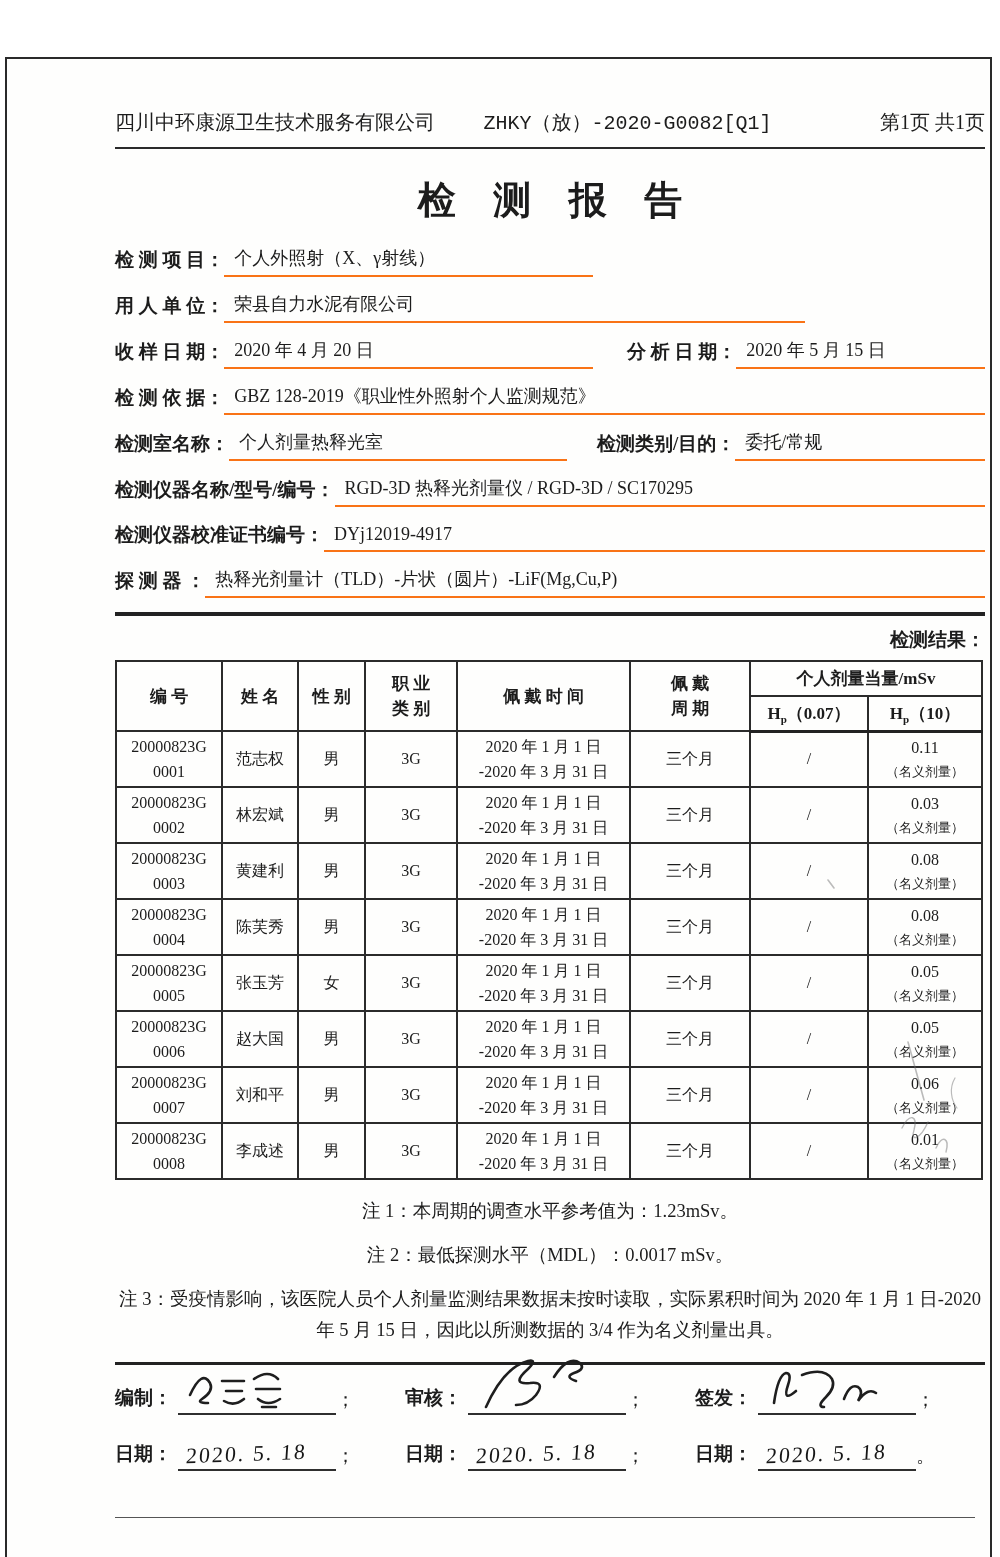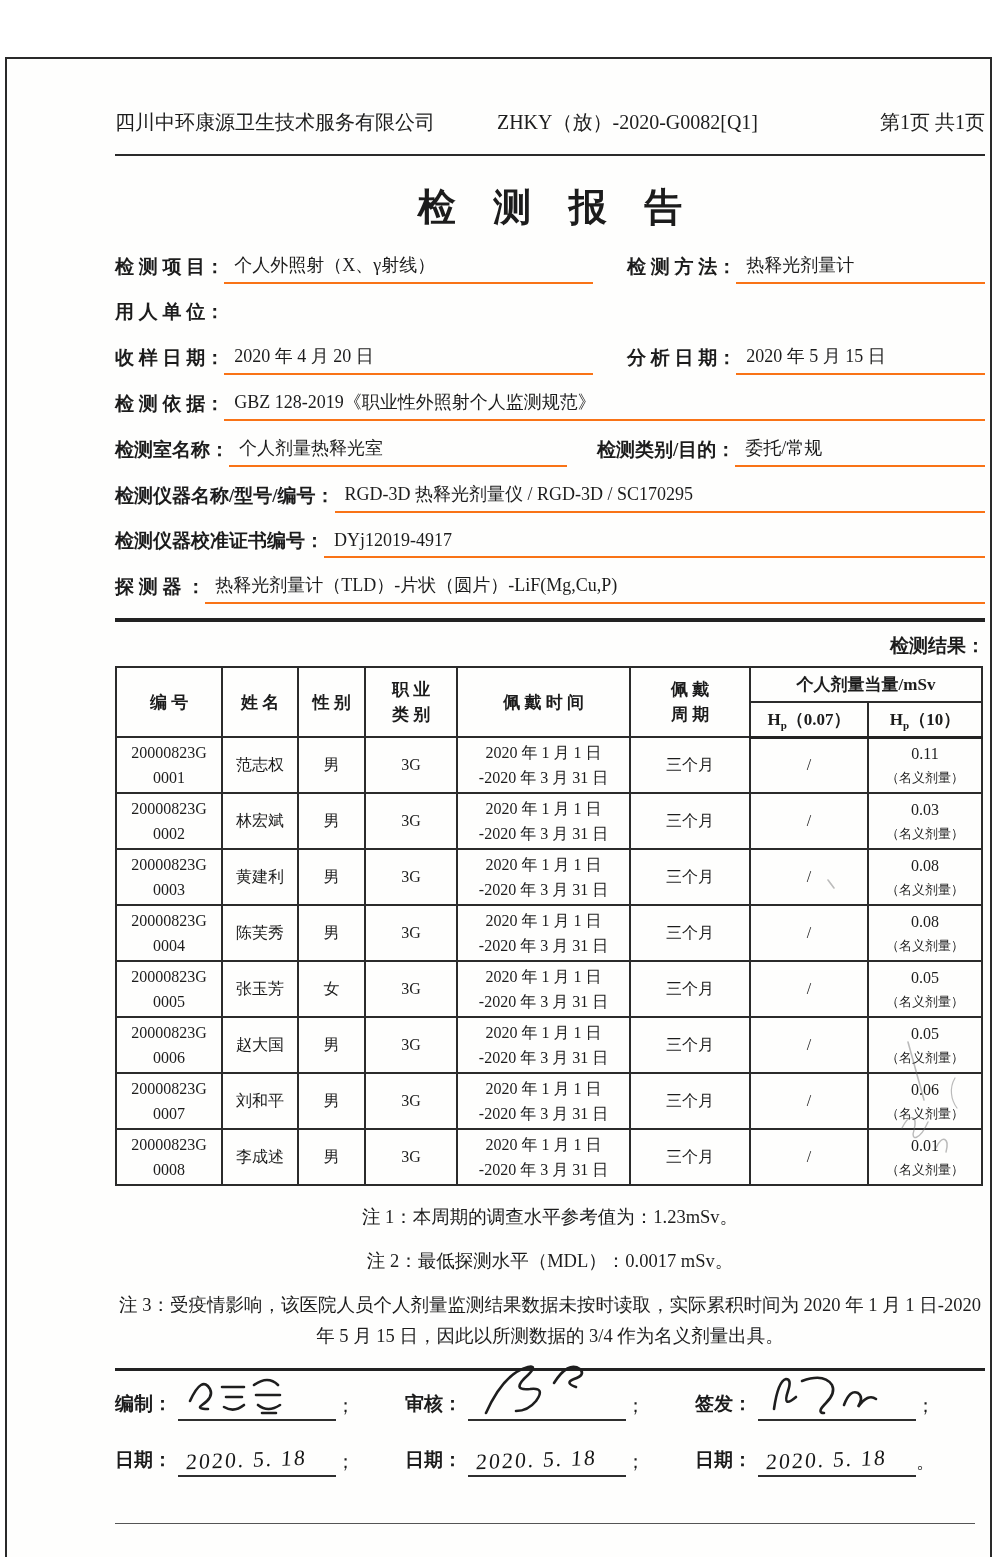--- a/index.html
+++ b/index.html
@@ -12,23 +12,23 @@
   .page-frame {
     position:absolute; left:5px; top:57px; width:987px; height:1500px;
     border-top:2px solid #2a2a2a; border-left:2px solid #2a2a2a; border-right:2px solid #2a2a2a;
     background:#fefefd;
   }
   .content { position:absolute; left:115px; top:57px; width:870px; }
 
   
   .doc-header {
     margin-top:52px; display:flex; justify-content:space-between; align-items:baseline;
-    border-bottom:2px solid #2a2a2a; padding-bottom:18px; font-size:20px;
-  }
-  .doc-header .mid { margin-left:-60px; }
+    border-bottom:2px solid #2a2a2a; padding-bottom:11px; font-size:20px;
+  }
+  .doc-header .mid { margin-left:-60px;font-family:Liberation Mono, monospace; }
 
   .doc-title {
     text-align:center; font-size:38px; font-weight:bold; letter-spacing:14px;
     margin-top:26px; margin-left:14px;
   }
 
   
   .fields { margin-top:20px; }
   .frow { display:flex; margin-top:15px; align-items:flex-end; }
   .fgroup { display:flex; align-items:flex-end; }
@@ -102,29 +102,26 @@
 
   <div class="doc-title">检 测 报 告</div>
 
   <div class="fields">
     <div class="frow">
       <div class="fgroup" style="width:478px">
         <span class="flabel">检 测 项 目：</span>
         <span class="fval grow">个人外照射（X、γ射线）</span>
       </div>
       <div class="gap"></div>
-      <div class="fgroup grow">
-        <span class="flabel">检 测 方 法：</span>
-        <span class="fval grow">热释光剂量计</span>
-      </div>
     </div>
 
     <div class="frow">
       <div class="fgroup" style="width:690px">
         <span class="flabel">用 人 单 位：</span>
+        <span class="fval grow">荣县自力水泥有限公司</span>
       </div>
     </div>
 
     <div class="frow">
       <div class="fgroup" style="width:478px">
         <span class="flabel">收 样 日 期：</span>
         <span class="fval grow">2020 年 4 月 20 日</span>
       </div>
       <div class="gap"></div>
       <div class="fgroup grow">

